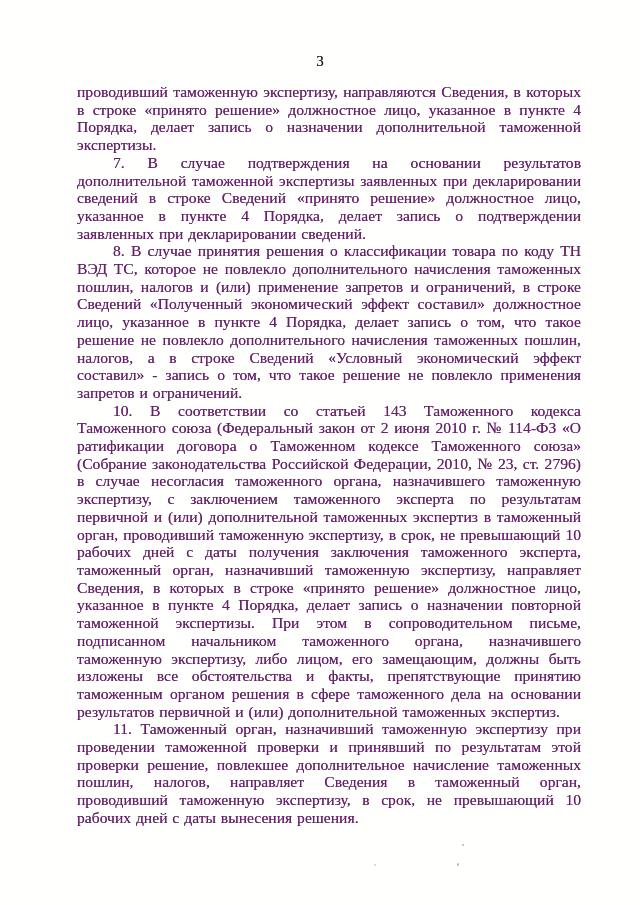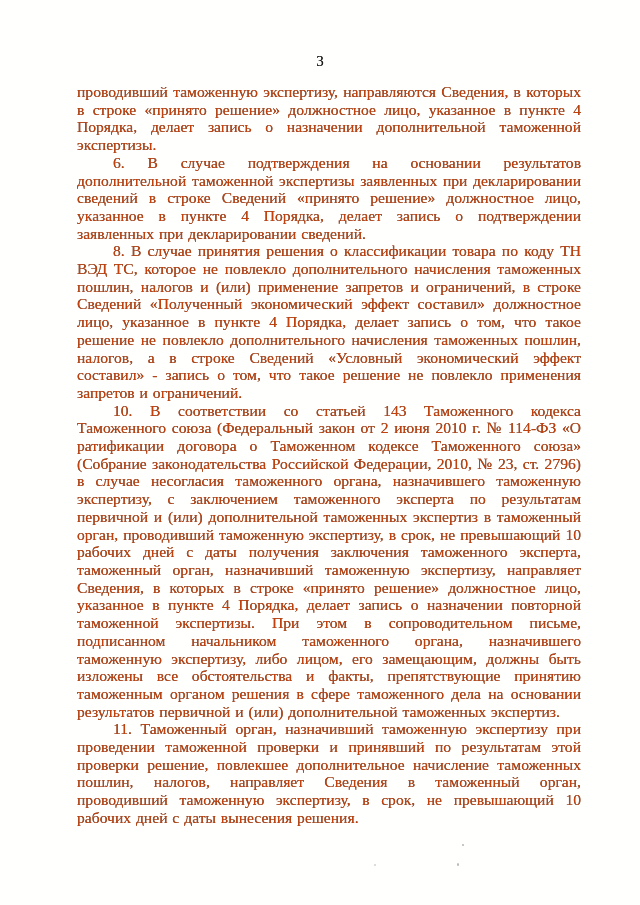--- a/index.html
+++ b/index.html
@@ -36,21 +36,21 @@
     left: 77px;
     width: 504px;
   }
   .content p {
     margin: 0;
     padding: 0;
     font-size: 15.6px;
     line-height: 17.7px;
     text-align: justify;
     text-indent: 36px;
-    color: #c2410c;
+    color: #701a75;
     text-shadow: 0 0 0.6px rgba(25,25,25,0.72);
     word-spacing: 1px;
   }
   .content p.continuation {
     text-indent: 0;
   }
   .speck {
     position: absolute;
     background: #8f8f8f;
     opacity: 0.65;
@@ -64,21 +64,21 @@
 </style>
 </head>
 <body>
 
 <div class="page">
 
   <div class="page-number">3</div>
 
   <div class="content">
     <p class="continuation">проводивший таможенную экспертизу, направляются Сведения, в которых в строке «принято решение» должностное лицо, указанное в пункте 4 Порядка, делает запись о назначении дополнительной таможенной экспертизы.</p>
-    <p>6. В случае подтверждения на основании результатов дополнительной таможенной экспертизы заявленных при декларировании сведений в строке Сведений «принято решение» должностное лицо, указанное в пункте 4 Порядка, делает запись о подтверждении заявленных при декларировании сведений.</p>
+    <p>7. В случае подтверждения на основании результатов дополнительной таможенной экспертизы заявленных при декларировании сведений в строке Сведений «принято решение» должностное лицо, указанное в пункте 4 Порядка, делает запись о подтверждении заявленных при декларировании сведений.</p>
     <p>8. В случае принятия решения о классификации товара по коду ТН ВЭД ТС, которое не повлекло дополнительного начисления таможенных пошлин, налогов и (или) применение запретов и ограничений, в строке Сведений «Полученный экономический эффект составил» должностное лицо, указанное в пункте 4 Порядка, делает запись о том, что такое решение не повлекло дополнительного начисления таможенных пошлин, налогов, а в строке Сведений «Условный экономический эффект составил» - запись о том, что такое решение не повлекло применения запретов и ограничений.</p>
     <p>10. В соответствии со статьей 143 Таможенного кодекса Таможенного союза (Федеральный закон от 2 июня 2010 г. № 114-ФЗ «О ратификации договора о Таможенном кодексе Таможенного союза» (Собрание законодательства Российской Федерации, 2010, № 23, ст. 2796) в случае несогласия таможенного органа, назначившего таможенную экспертизу, с заключением таможенного эксперта по результатам первичной и (или) дополнительной таможенных экспертиз в таможенный орган, проводивший таможенную экспертизу, в срок, не превышающий 10 рабочих дней с даты получения заключения таможенного эксперта, таможенный орган, назначивший таможенную экспертизу, направляет Сведения, в которых в строке «принято решение» должностное лицо, указанное в пункте 4 Порядка, делает запись о назначении повторной таможенной экспертизы. При этом в сопроводительном письме, подписанном начальником таможенного органа, назначившего таможенную экспертизу, либо лицом, его замещающим, должны быть изложены все обстоятельства и факты, препятствующие принятию таможенным органом решения в сфере таможенного дела на основании результатов первичной и (или) дополнительной таможенных экспертиз.</p>
     <p>11. Таможенный орган, назначивший таможенную экспертизу при проведении таможенной проверки и принявший по результатам этой проверки решение, повлекшее дополнительное начисление таможенных пошлин, налогов, направляет Сведения в таможенный орган, проводивший таможенную экспертизу, в срок, не превышающий 10 рабочих дней с даты вынесения решения.</p>
   </div>
 
   <div class="speck s1"></div>
   <div class="speck s2"></div>
   <div class="speck s3"></div>
 
 </div>

